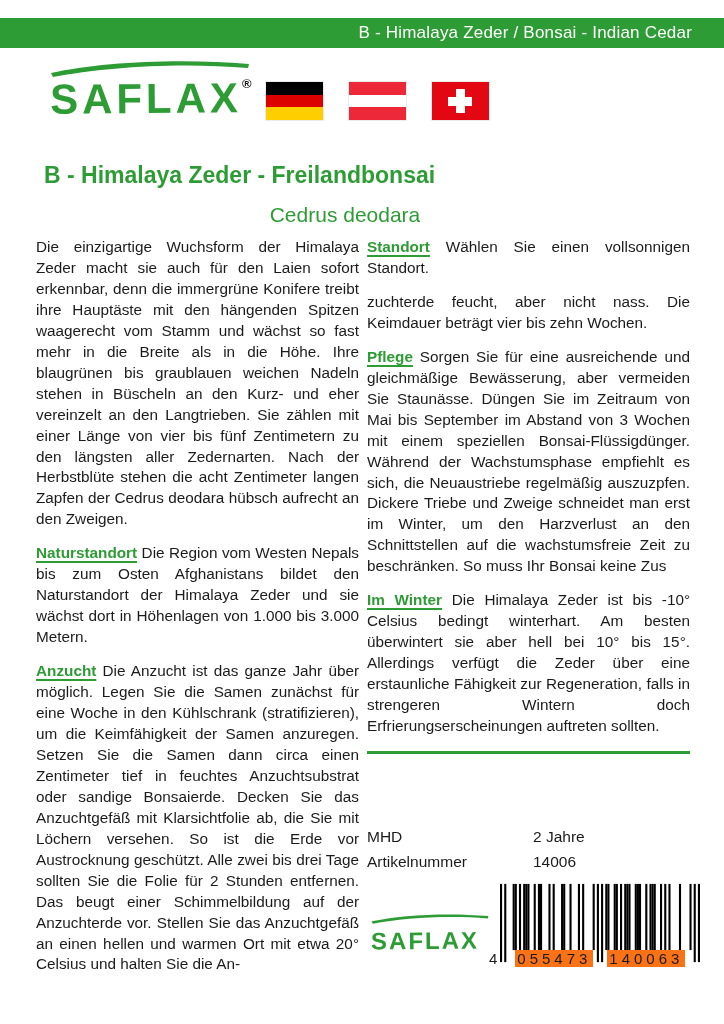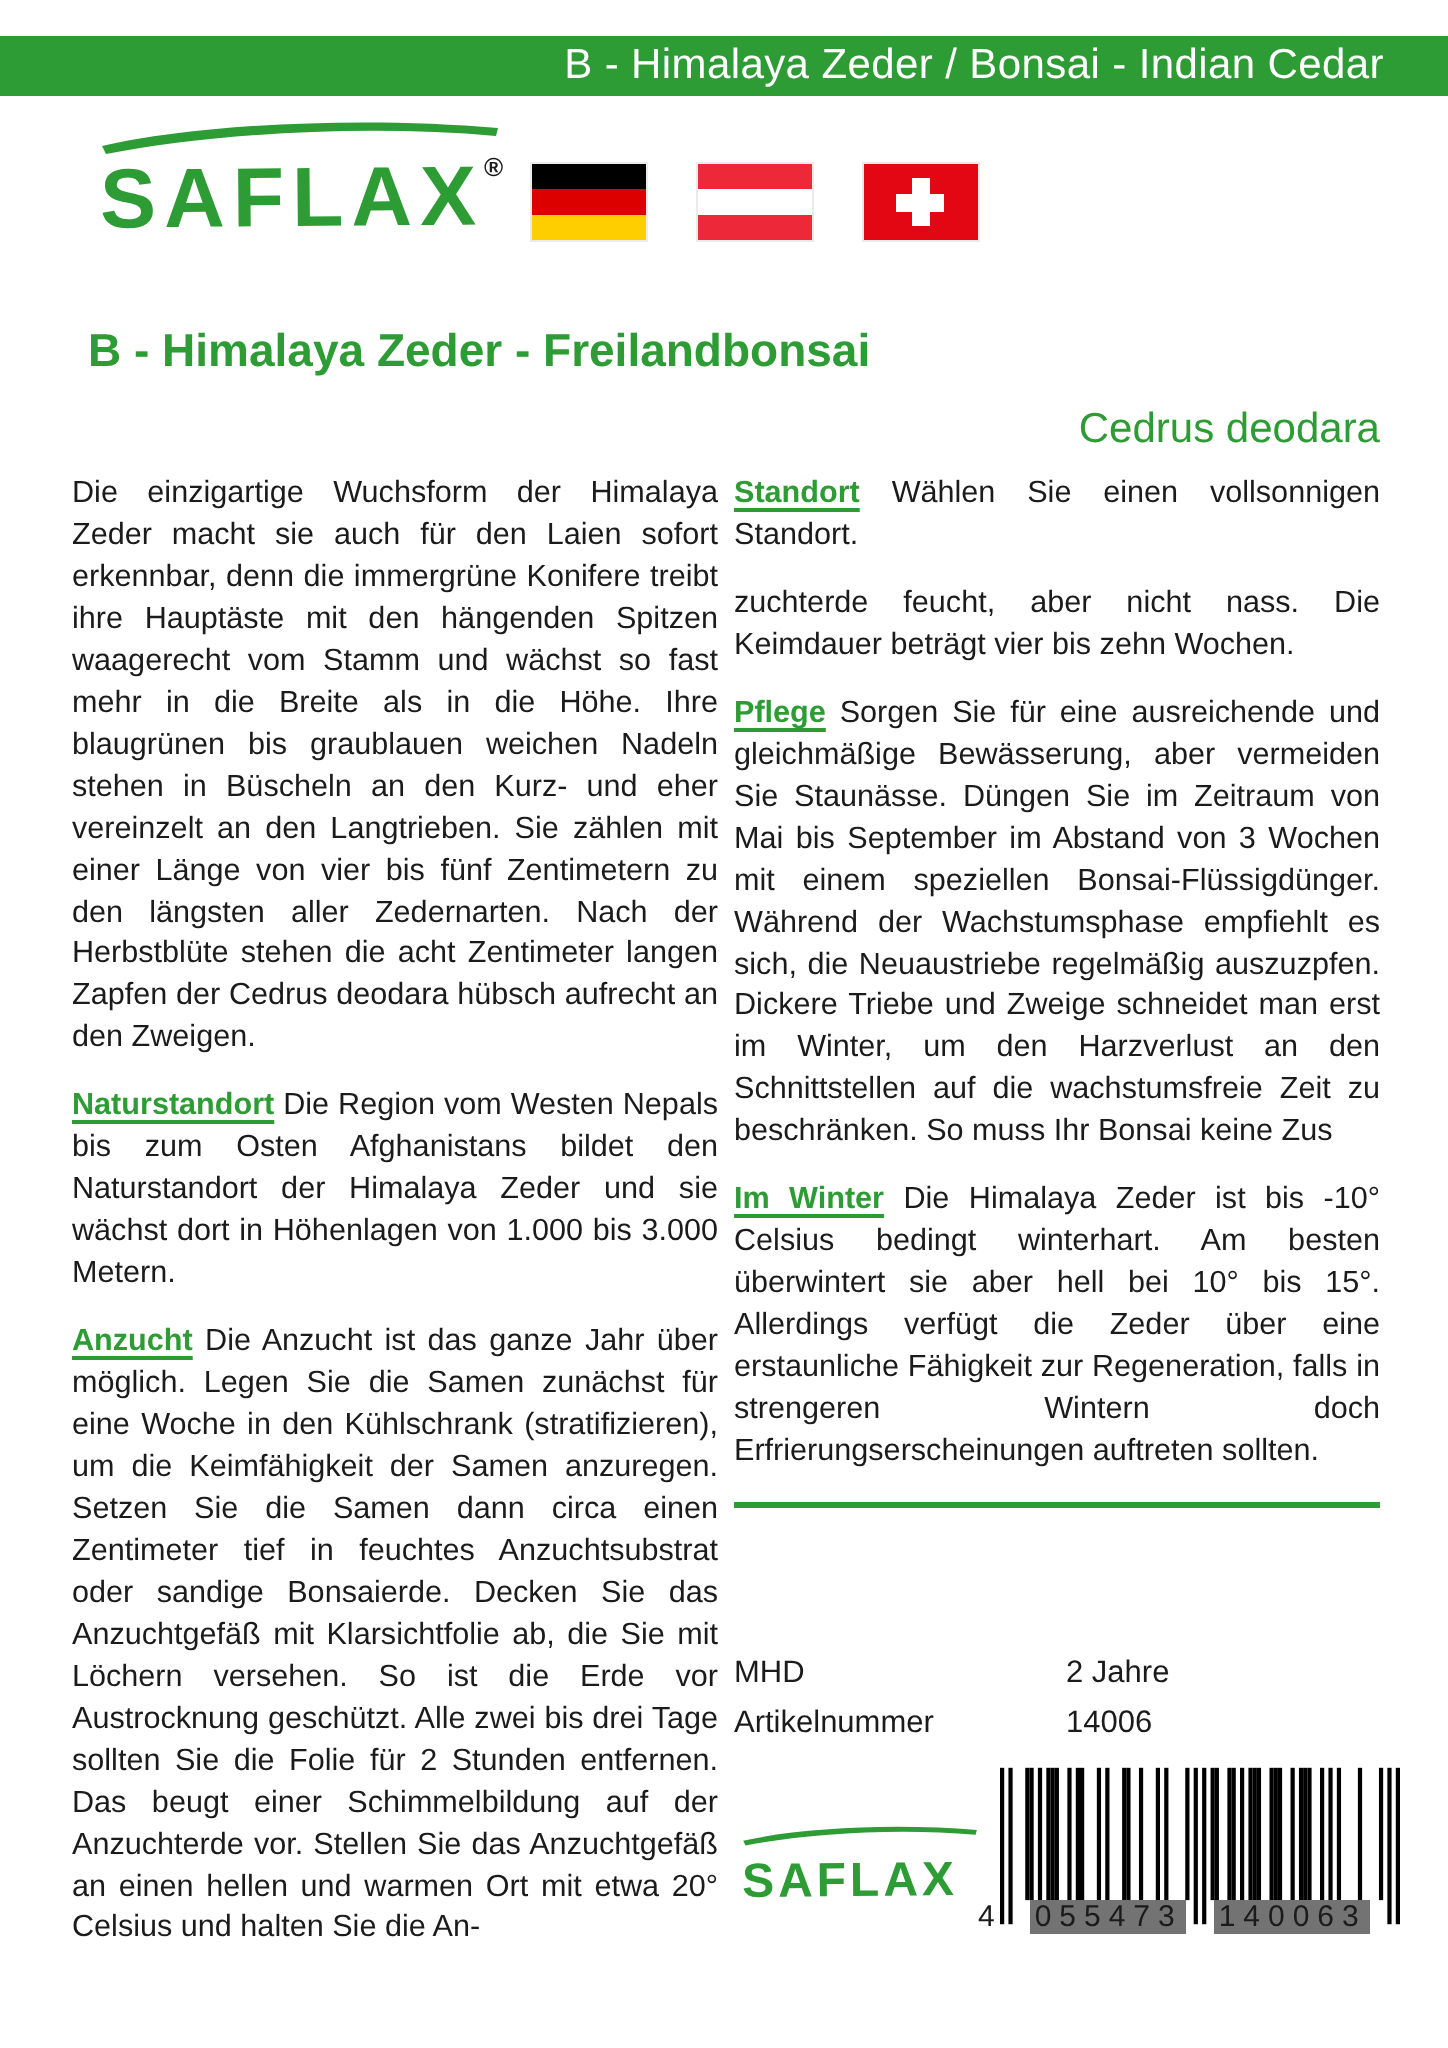--- a/index.html
+++ b/index.html
@@ -11,21 +11,21 @@
   }
   .page { position:relative; width:724px; height:1024px; background:#fff; overflow:hidden; }
 
   
   .top-bar {
     margin-top:18px; height:30px;
     background:var(--green,#2e9c35);
     color:#fff;
     display:flex; align-items:center; justify-content:flex-end;
     padding-right:32px;
-    font-size:21px; letter-spacing:0.2px;
+    font-size:17px; letter-spacing:0.2px;
   }
 
   
   .brand-row { display:flex; align-items:flex-end; margin:12px 34px 0 50px; }
   .logo { position:relative; display:inline-block; }
   .logo .swoosh { display:block; }
   .logo-text {
     display:inline-block;
     font-weight:bold; color:var(--green,#2e9c35);
     font-size:42px; letter-spacing:4px; line-height:1;
@@ -44,21 +44,21 @@
   }
 
   
   .page-title {
     margin:42px 36px 0 44px;
     color:var(--green,#2e9c35);
     font-size:23px; font-weight:bold;
   }
   .latin-name {
     margin:14px 34px 0 0;
-    text-align:right;
+    text-align:center;
     color:var(--green,#2e9c35);
     font-size:21px;
   }
 
   
   .columns { display:flex; gap:8px; margin:10px 34px 0 36px; }
   .col { flex:1 1 0; min-width:0; }
   .col p {
     font-size:15.3px; line-height:1.37;
     text-align:justify; margin-bottom:13px;
@@ -84,21 +84,21 @@
   .barcode { display:flex; align-items:flex-end; }
   .bc-first { font-size:15px; margin-right:3px; margin-bottom:0px; }
   .bc-main { display:flex; flex-direction:column; }
   .bc-bars { display:block; }
   .bc-digits {
     display:flex; justify-content:space-around;
     font-size:15px; letter-spacing:4px;
     margin-top:-13px;
     padding:0 8px;
   }
-  .bc-digits span { background:#737373; padding:0 2px; }
+  .bc-digits span { background:#f97316; padding:0 2px; }
 </style>
 </head>
 <body>
 
 <div class="page">
 
   <div class="top-bar">
     <span>B - Himalaya Zeder / Bonsai - Indian Cedar</span>
   </div>
 

